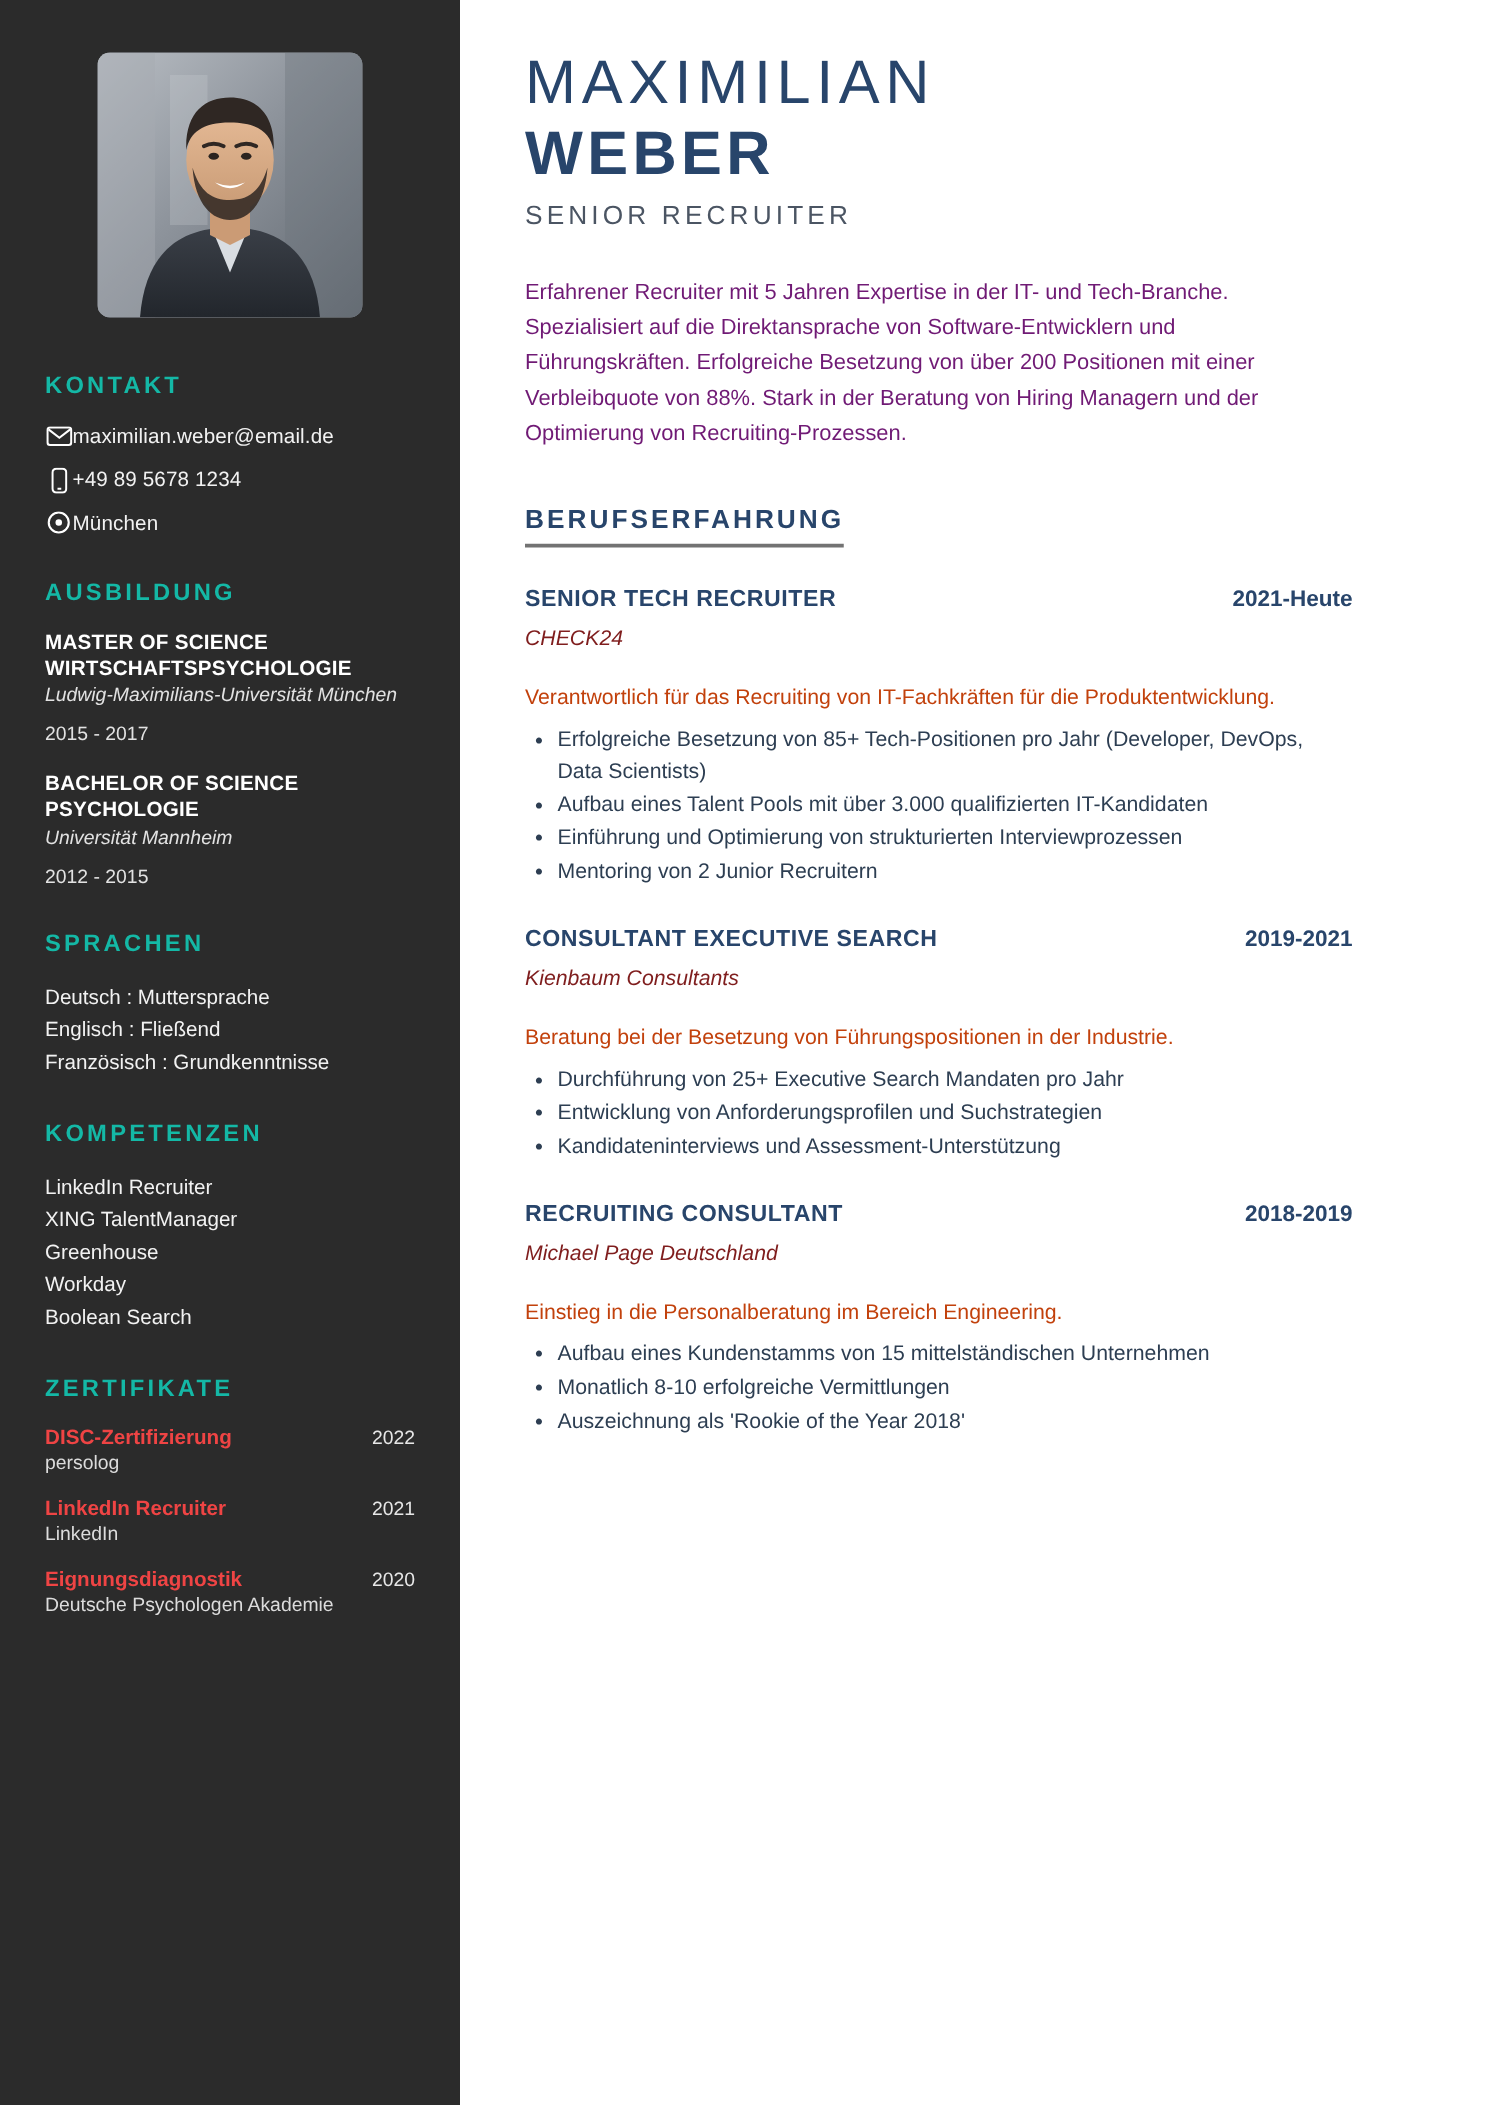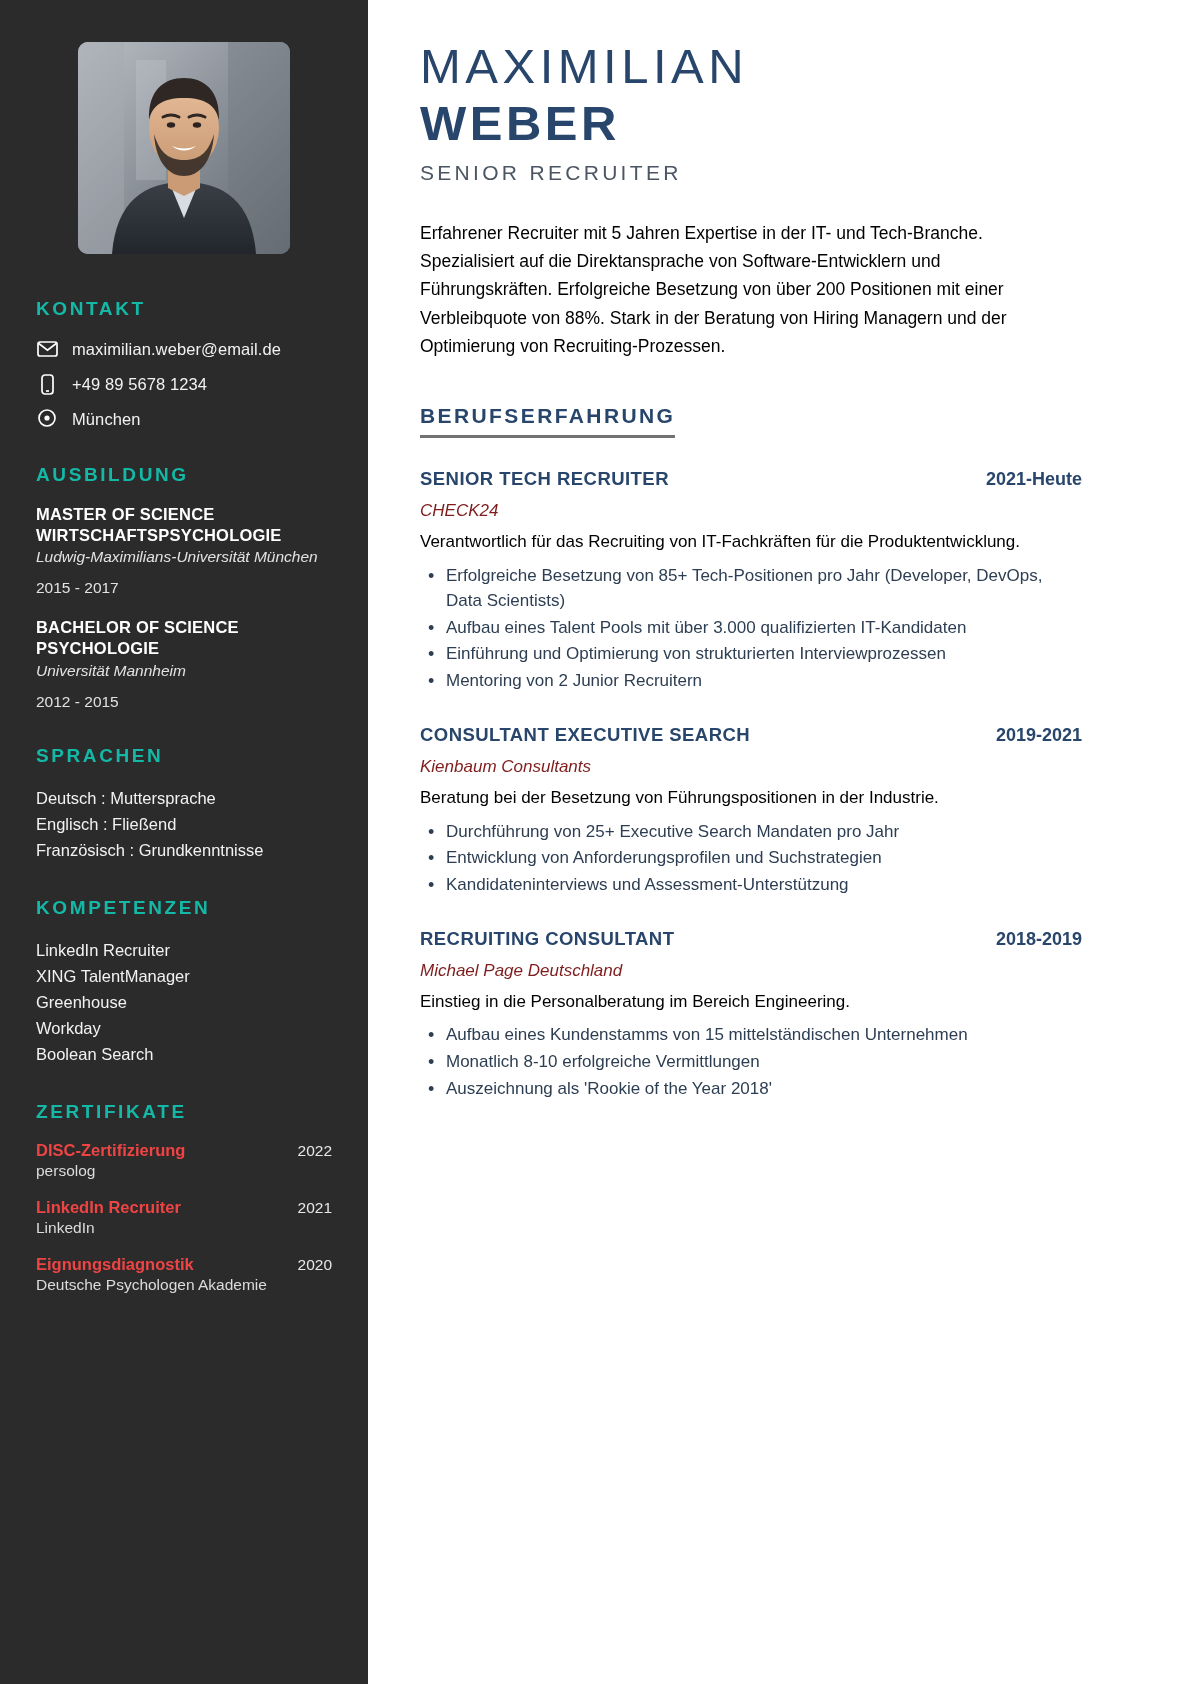--- a/index.html
+++ b/index.html
@@ -44,21 +44,20 @@
     font-weight: bold;
     letter-spacing: 2.6px;
     color: #14b8a6;
     margin-bottom: 18px;
   }
   .side-block { margin-bottom: 34px; }
 
   .contact-row {
     display: flex;
     align-items: center;
-    gap: 14px;
     margin-bottom: 13px;
   }
   .contact-icon {
     width: 22px;
     min-width: 22px;
     height: 22px;
     display: flex;
     align-items: center;
     justify-content: center;
   }
@@ -144,21 +143,21 @@
     font-size: 21px;
     font-weight: 500;
     letter-spacing: 3.3px;
     color: #4b5563;
     margin-top: 10px;
   }
 
   .summary {
     font-size: 17.5px;
     line-height: 1.62;
-    color: #000000;
+    color: #701a75;
     margin-top: 34px;
     max-width: 650px;
   }
 
   .section-title {
     font-size: 21px;
     font-weight: bold;
     letter-spacing: 2.4px;
     color: #28456b;
     margin-top: 44px;
@@ -188,23 +187,23 @@
     white-space: nowrap;
   }
   .exp-company {
     font-size: 17px;
     font-style: italic;
     color: #7f1d1d;
     margin-top: 11px;
   }
   .exp-desc {
     font-size: 17px;
-    color: #000000;
+    color: #c2410c;
     line-height: 1.5;
-    margin-top: 8px;
+    margin-top: 24px;
   }
   .exp-bullets {
     margin-top: 9px;
     padding-left: 0;
     list-style: none;
   }
   .exp-bullets li {
     font-size: 17px;
     color: #2d3e52;
     line-height: 1.46;

